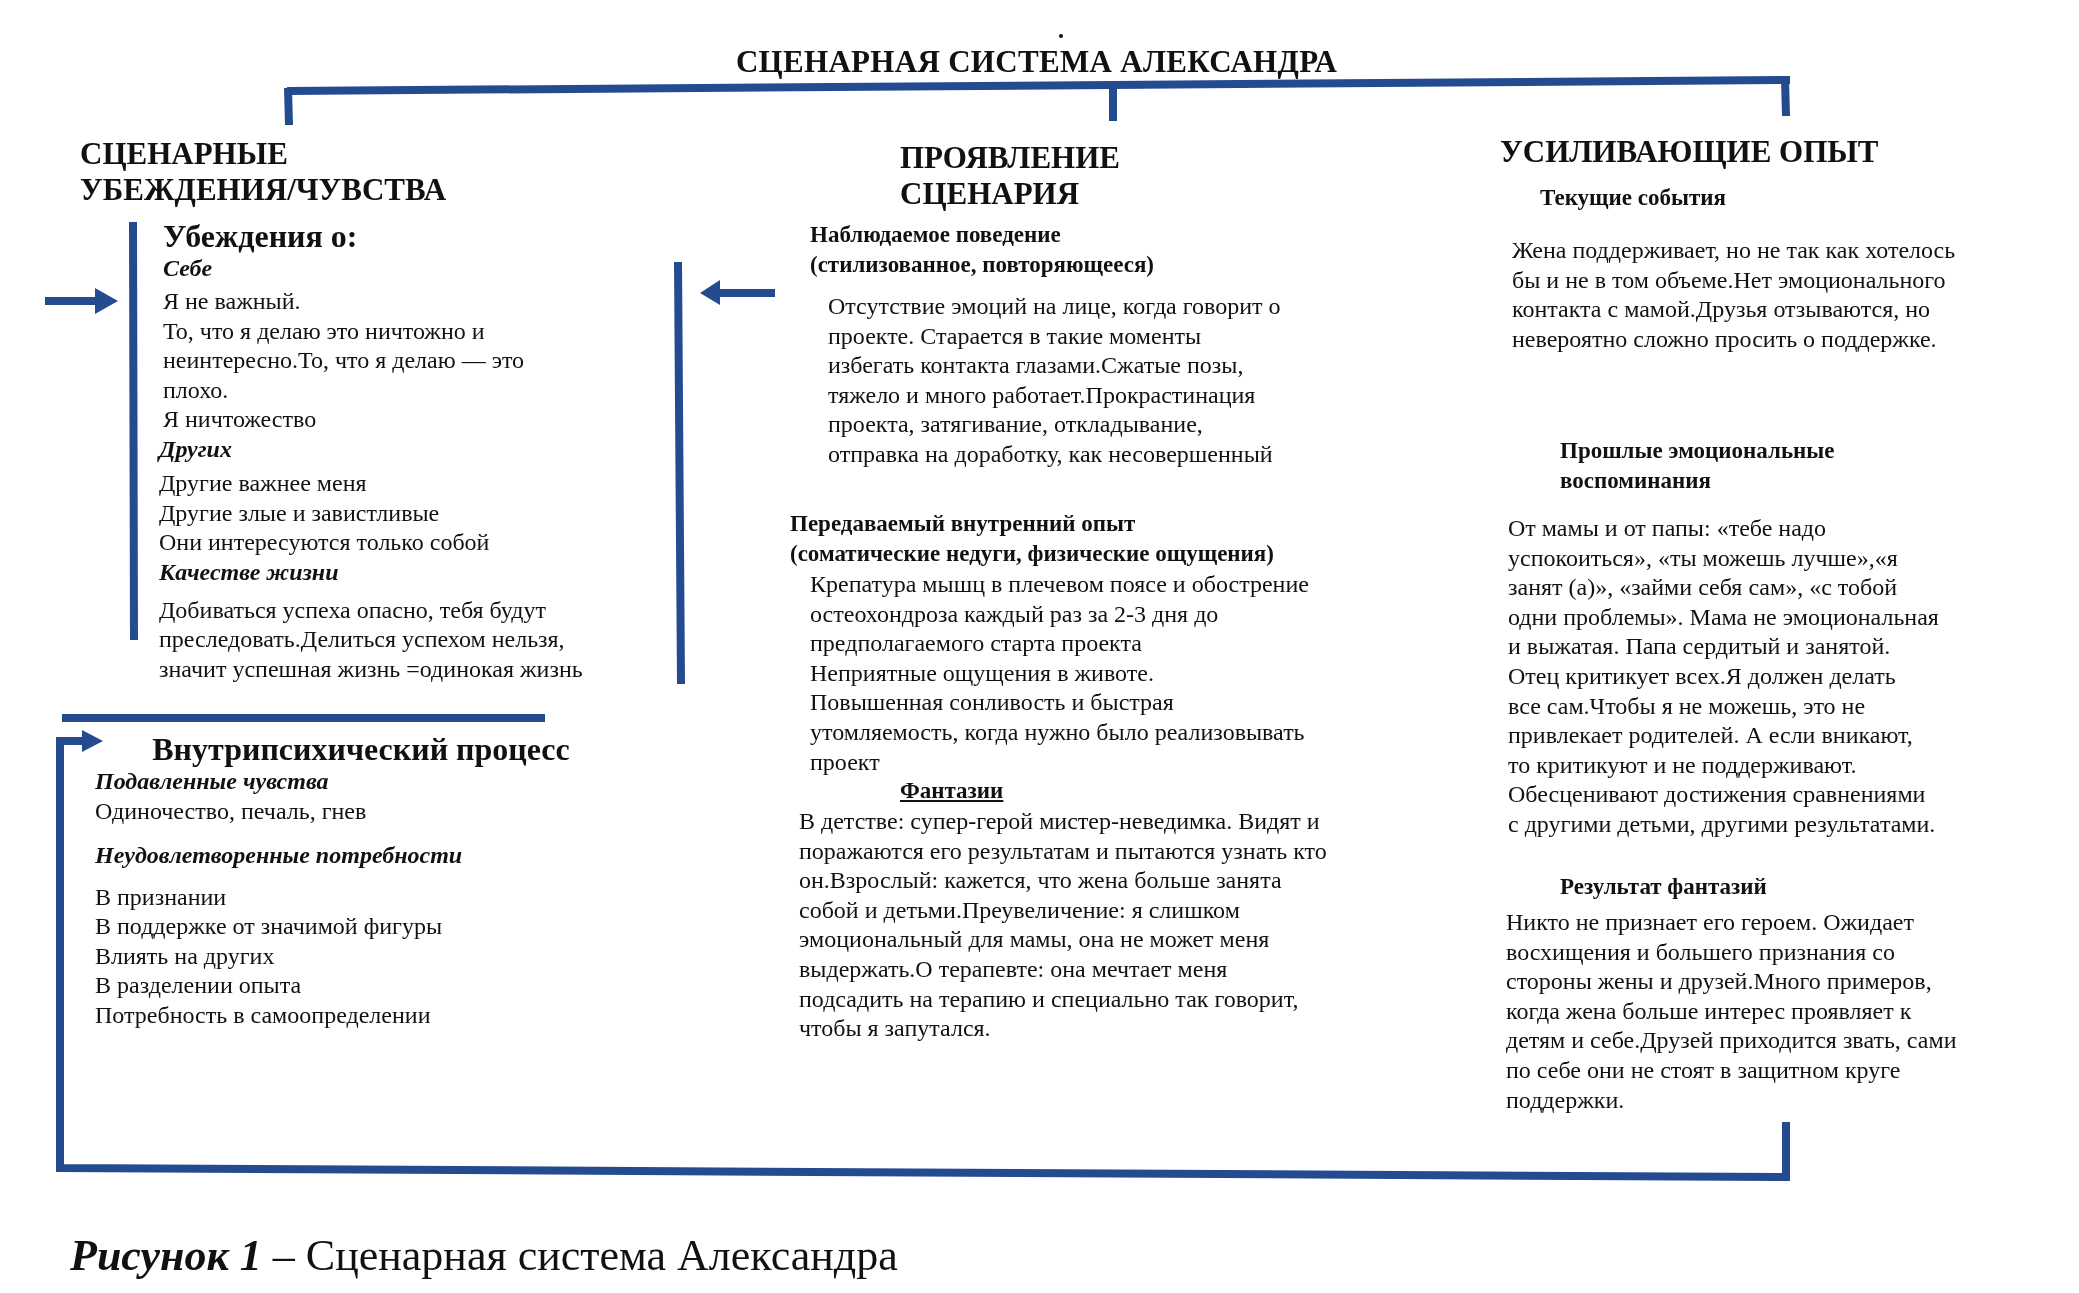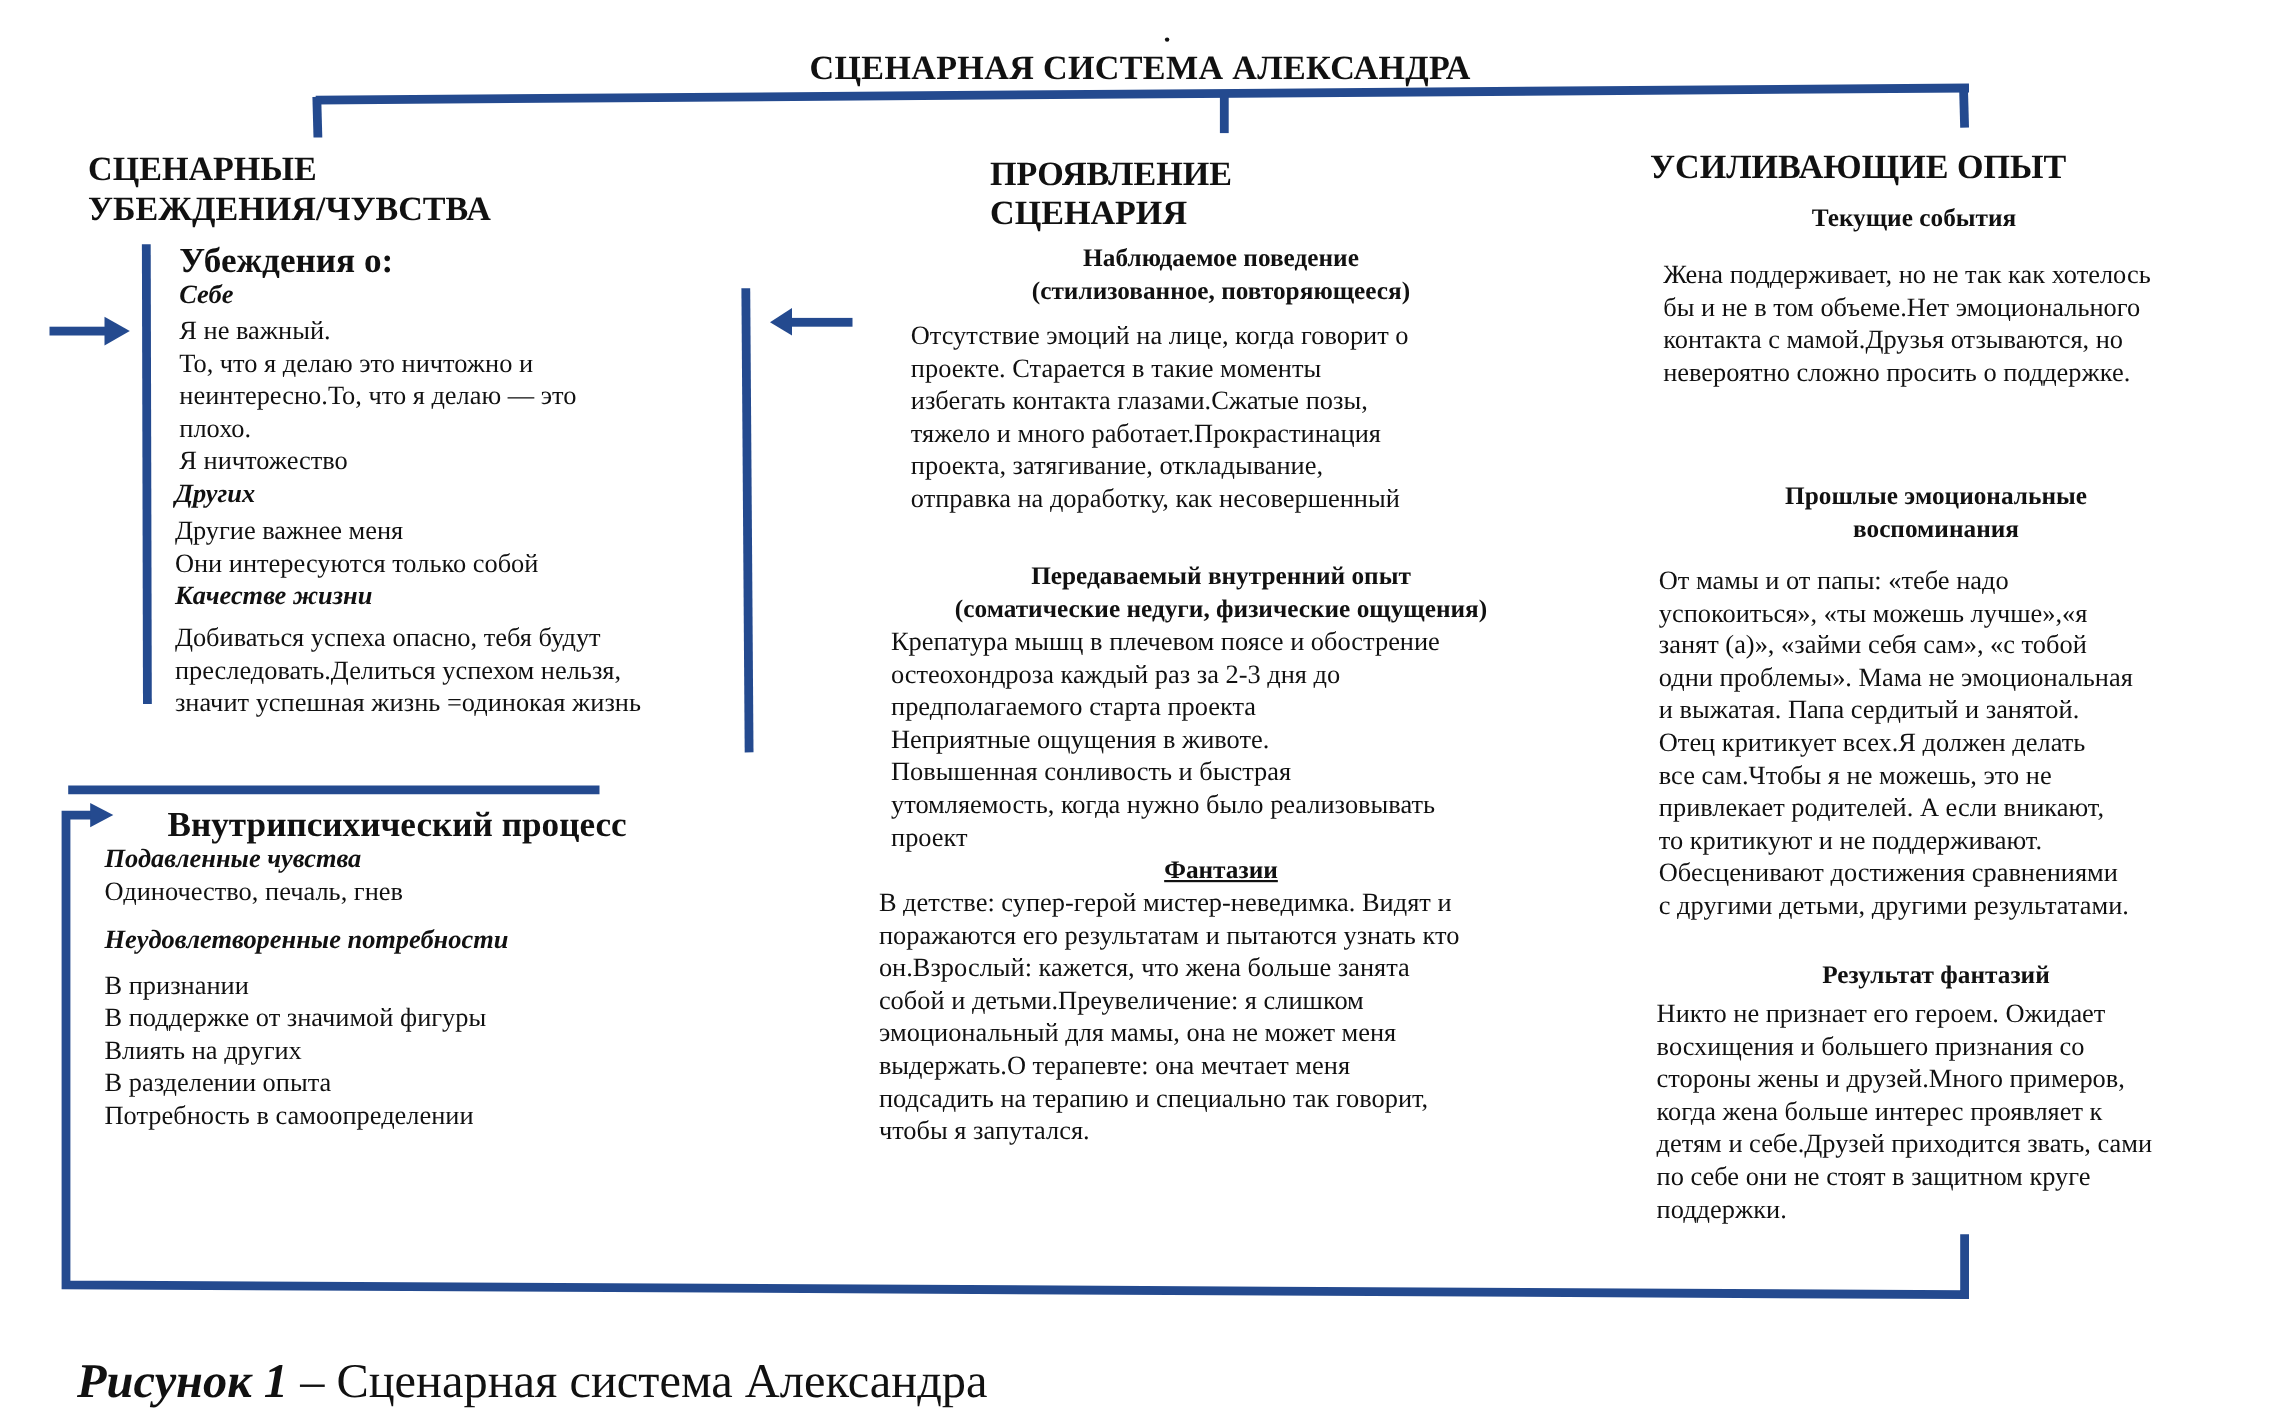--- a/index.html
+++ b/index.html
@@ -4,21 +4,21 @@
 <style>
   html, body { margin: 0; padding: 0; background: #ffffff; }
   body { width: 2079px; height: 1293px; position: relative; overflow: hidden;
          font-family: "Liberation Serif", "DejaVu Serif", serif; color: #111; }
   .abs { position: absolute; }
   svg.lines { position: absolute; left: 0; top: 0; width: 2079px; height: 1293px; }
   .main-title { left: 0; width: 2079px; top: 44px; text-align: center; font-weight: bold;
                 font-size: 31px; letter-spacing: 0.3px; transform: translateX(-3px); }
   .dot { left: 1059px; top: 34px; width: 4px; height: 4px; background: #111; border-radius: 50%; }
   .col-title { font-weight: bold; font-size: 31px; text-align: left; line-height: 36px; }
-  .sub-title { font-weight: bold; font-size: 23px; text-align: center; line-height: 30px; }
+  .sub-title { font-weight: bold; font-size: 23px; line-height: 30px; }
   .body-text { font-size: 24px; line-height: 29.6px; }
   .label-b { font-weight: bold; font-size: 32px; line-height: 32px; }
   .label-bi { font-weight: bold; font-style: italic; font-size: 24px; line-height: 32px; }
   .line { display: block; white-space: nowrap; }
   .caption { left: 70px; top: 1230px; font-size: 44px; white-space: nowrap; }
   .caption .cap-label { font-weight: bold; font-style: italic; }
 </style>
 </head>
 <body>
 
@@ -63,20 +63,21 @@
   <div class="body-text" style="margin-top:3px;">
     <span class="line">Я не важный.</span>
     <span class="line">То, что я делаю это ничтожно и</span>
     <span class="line">неинтересно.То, что я делаю — это</span>
     <span class="line">плохо.</span>
     <span class="line">Я ничтожество</span>
   </div>
   <div class="label-bi" style="margin-left:-4px; line-height:28px;">Других</div>
   <div class="body-text" style="margin-left:-4px; margin-top:6px;">
     <span class="line">Другие важнее меня</span>
+    <span class="line">Другие злые и завистливые</span>
     <span class="line">Они интересуются только собой</span>
   </div>
   <div class="label-bi" style="margin-left:-4px; line-height:28px;">Качестве жизни</div>
   <div class="body-text" style="margin-left:-4px; margin-top:10px;">
     <span class="line">Добиваться успеха опасно, тебя будут</span>
     <span class="line">преследовать.Делиться успехом нельзя,</span>
     <span class="line">значит успешная жизнь =одинокая жизнь</span>
   </div>
 </div>
 

